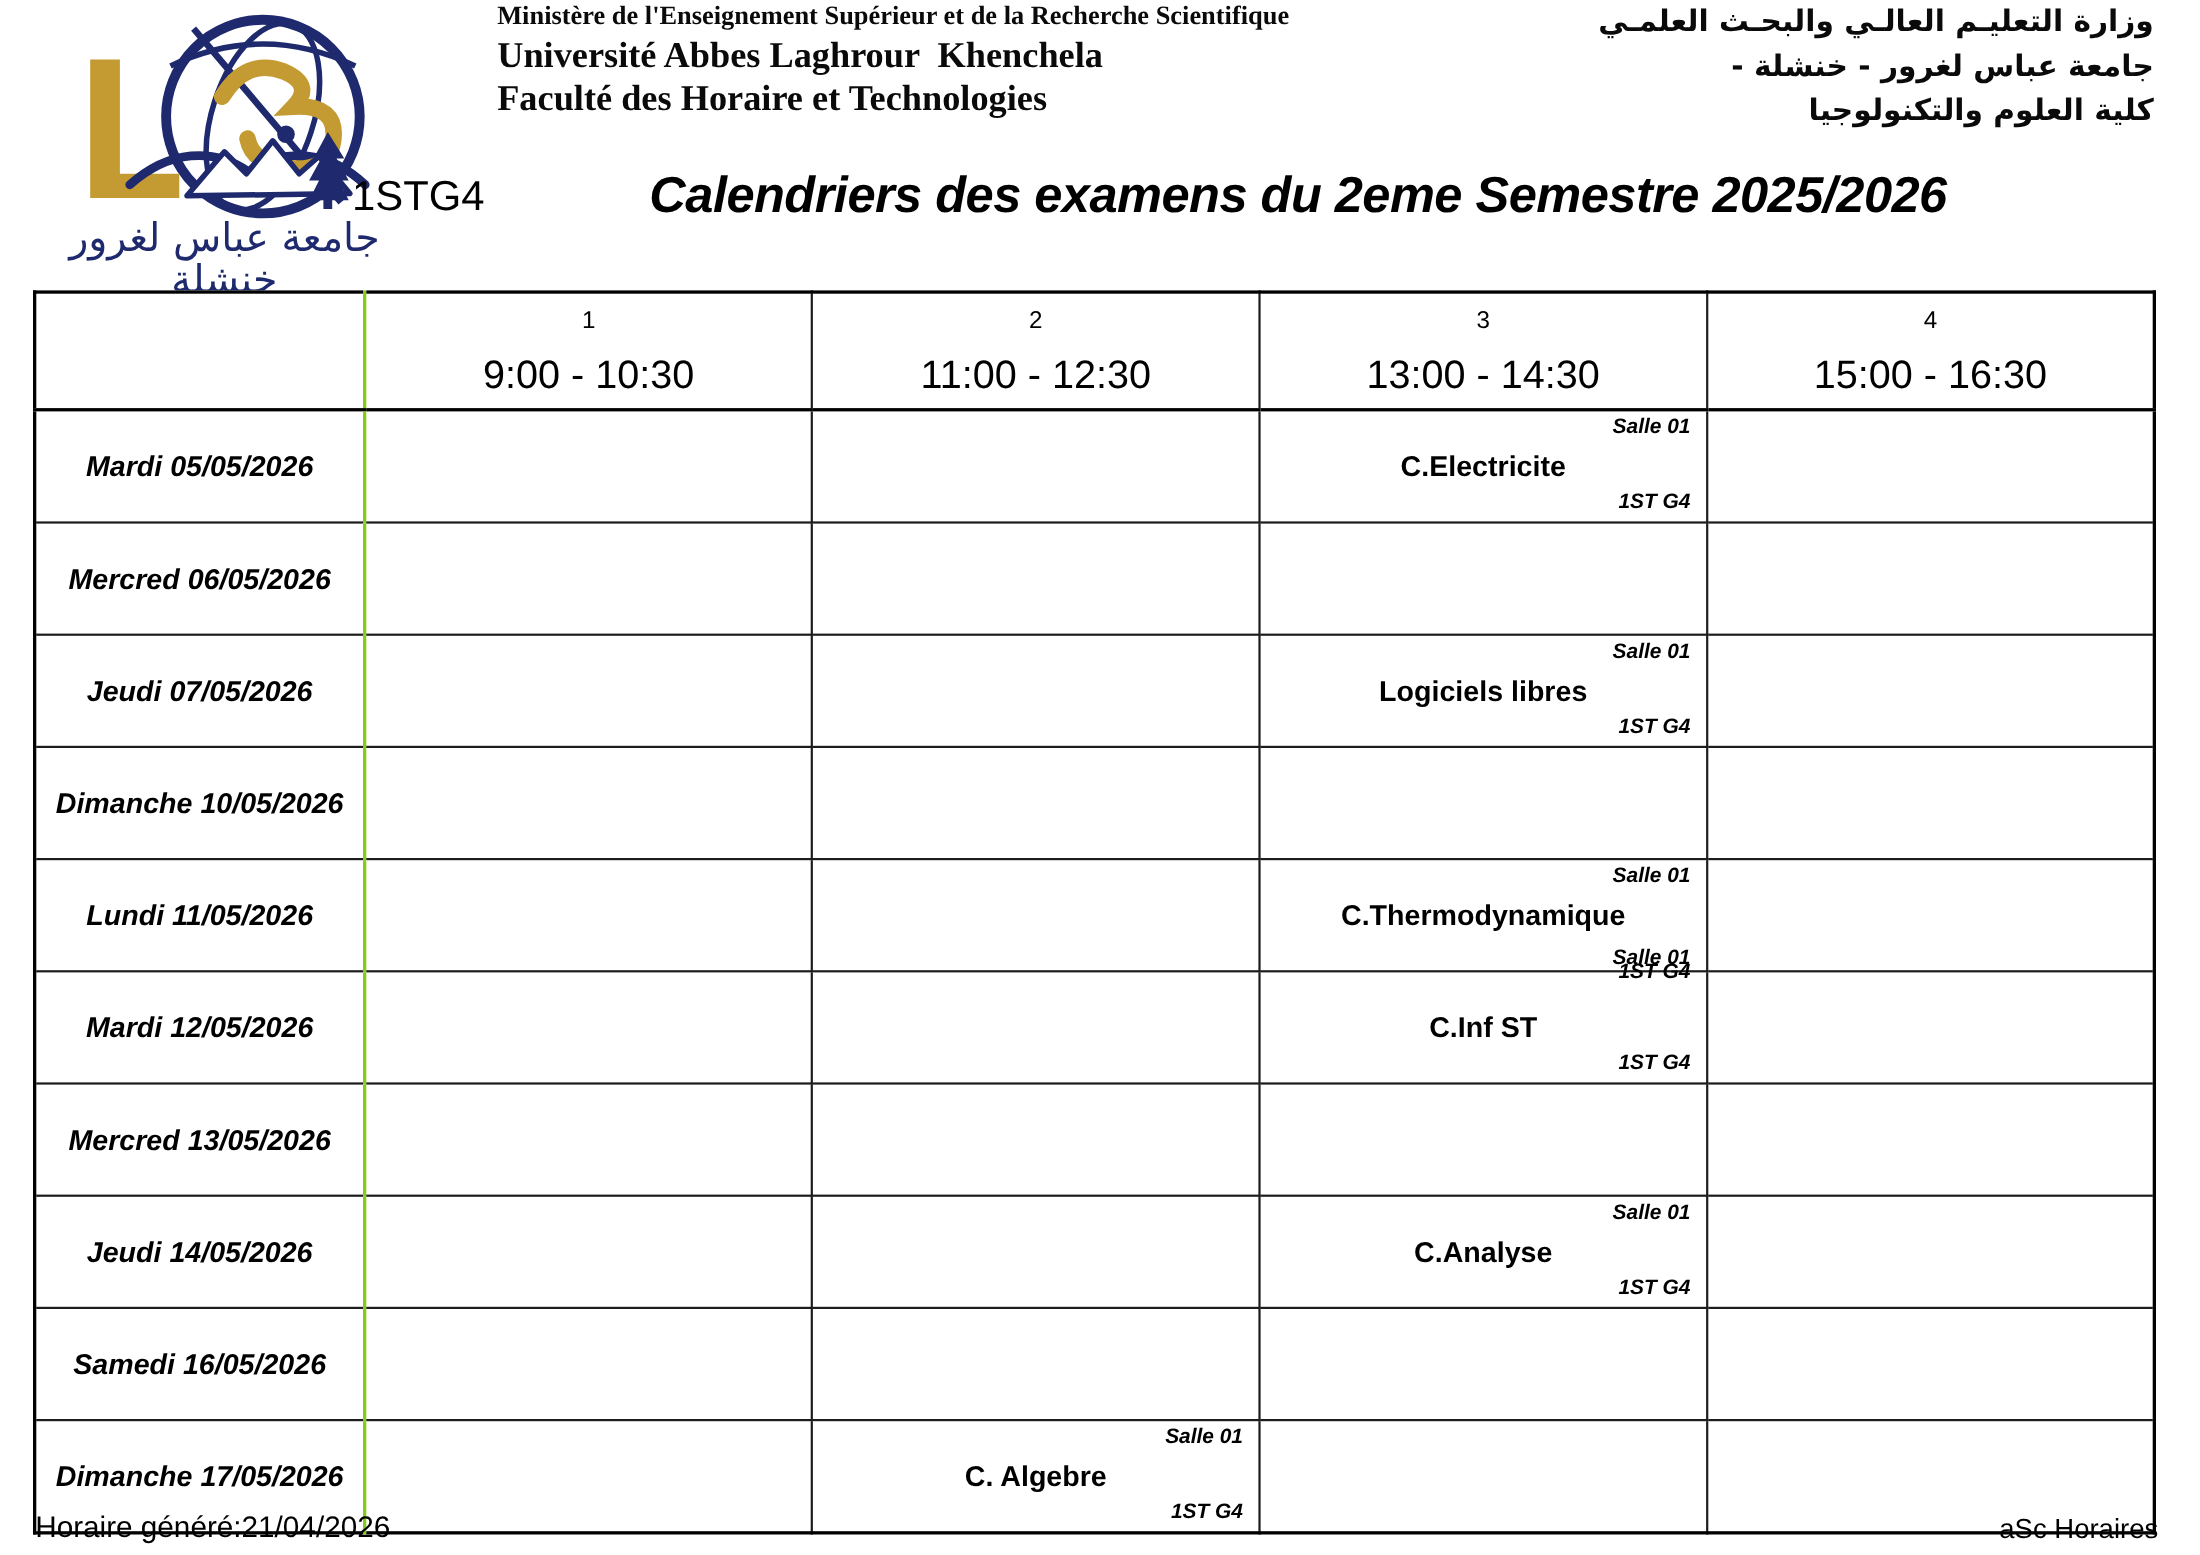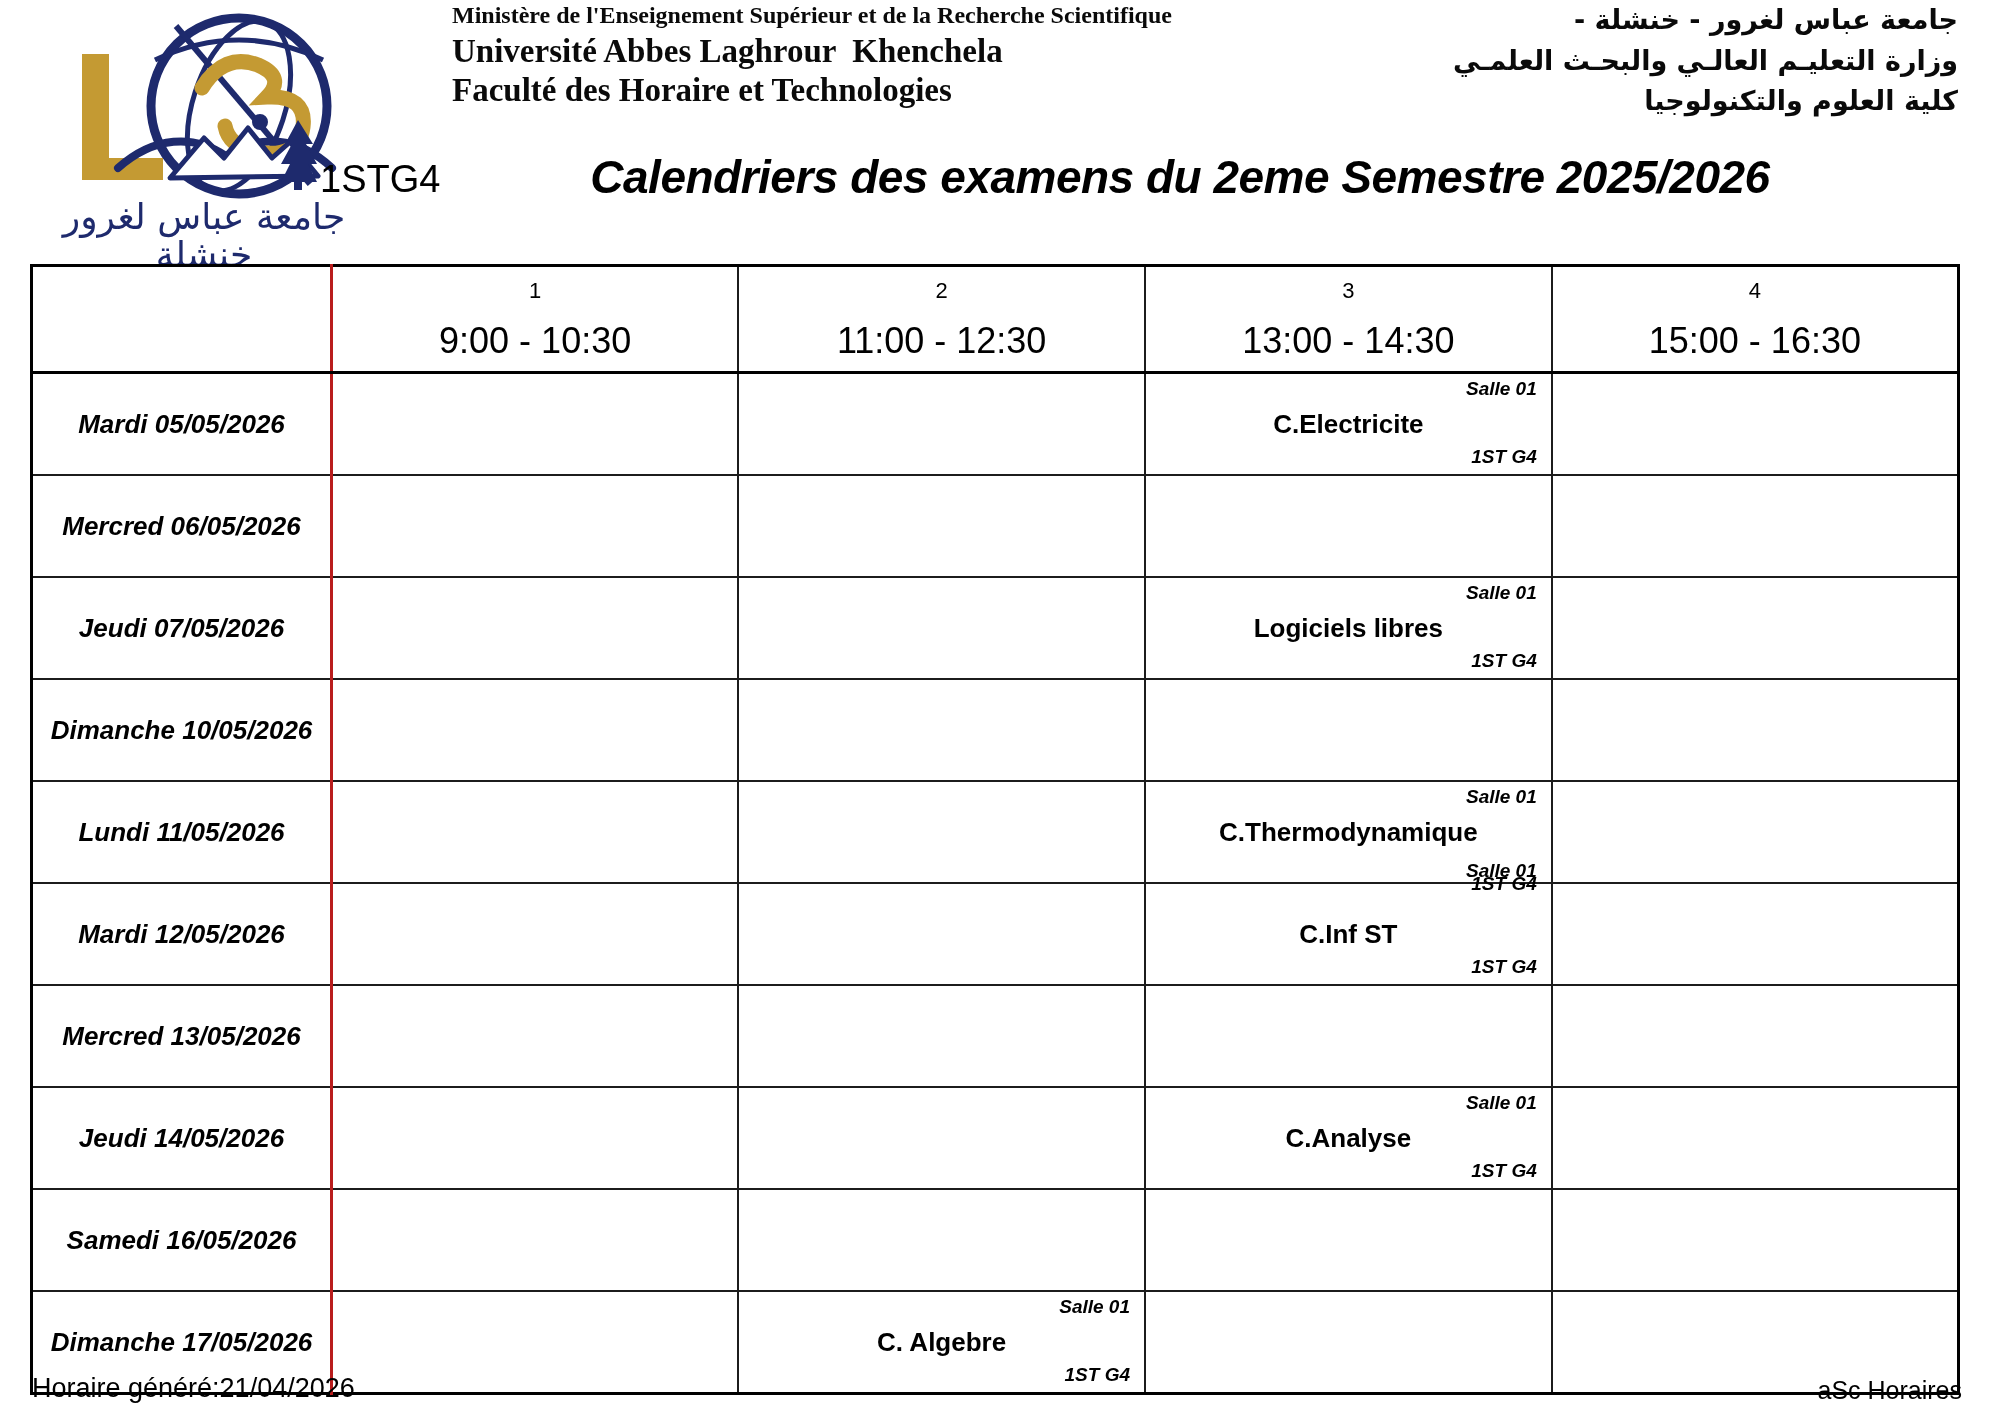--- a/index.html
+++ b/index.html
@@ -41,21 +41,21 @@
     position:absolute; left:320px; top:158px; width:1550px; 
     font-size:38px; font-weight:normal;
   }
 
   
   .table-wrap { position:absolute; left:30px; top:264px; }
   table { border-collapse:collapse; table-layout:fixed; width:1930px; background:#fff; border:3px solid #000; }
   th, td { border:2px solid #1c1c1c; padding:0; vertical-align:middle; }
   thead th { border-bottom:3px solid #000; height:104px; font-weight:normal; }
   tbody th, tbody td { height:100px; }
-  .corner, .day-cell { border-right:3px solid #b91c1c; }
+  .corner, .day-cell { border-right:3px solid #84cc16; }
 
   .col-head { text-align:center; }
   .col-num { font-size:22px; margin-top:2px; }
   .col-time { font-size:36px; margin-top:16px; }
 
   .day-cell {
     font-weight:bold; font-style:italic; font-size:26px; text-align:center;
   }
 
   .exam-cell { position:relative; }
@@ -103,22 +103,22 @@
   <div class="logo-en">ABBES LAGHROUR UNIVERSITY KHENCHELA</div>
 </div>
 
 <div class="fr-block">
   <div class="fr-l1">Ministère de l'Enseignement Supérieur et de la Recherche Scientifique</div>
   <div class="fr-l2">Université Abbes Laghrour  Khenchela</div>
   <div class="fr-l3">Faculté des Horaire et Technologies</div>
 </div>
 
 <div class="ar-block">
+  <div>وزارة التعليـم العالـي والبحـث العلمـي</div>
   <div>جامعة عباس لغرور - خنشلة -</div>
-  <div>وزارة التعليـم العالـي والبحـث العلمـي</div>
   <div>كلية العلوم والتكنولوجيا</div>
 </div>
 
 <div class="title">Calendriers des examens du 2eme Semestre 2025/2026</div>
 <div class="subtitle">1STG4</div>
 
 <div class="table-wrap">
   <table>
     <colgroup>
       <col style="width:300px">

